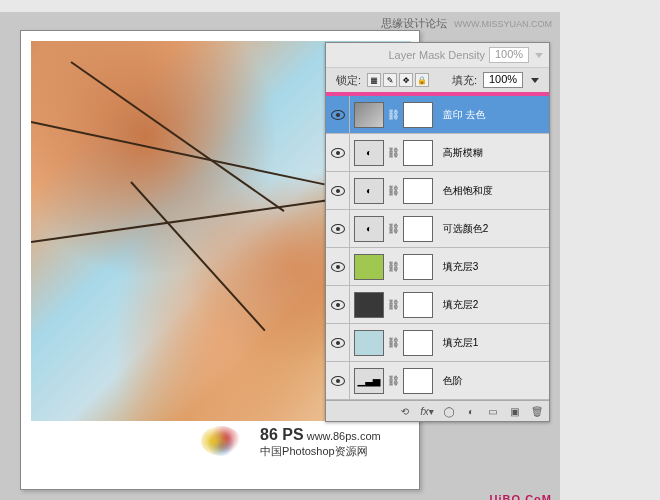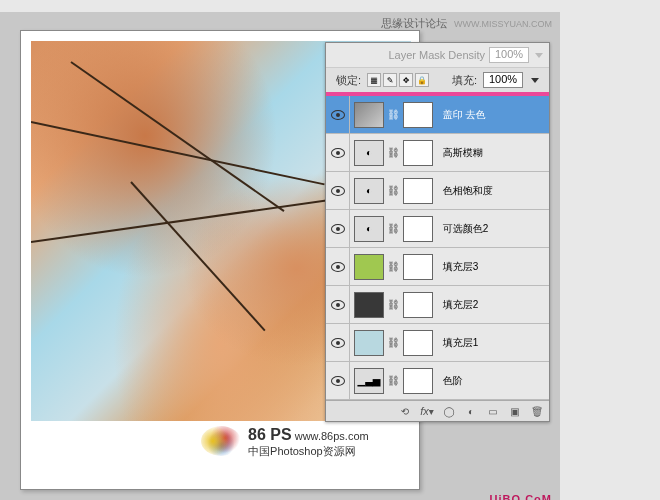--- a/index.html
+++ b/index.html
@@ -4,21 +4,21 @@
 <style>
 *{box-sizing:border-box;margin:0;padding:0;font-family:"Microsoft YaHei",sans-serif;font-size:11px}
 body{background:#e8e8e8;width:660px;height:500px;position:relative;overflow:hidden}
 .canvas-area{position:absolute;left:0;top:12px;width:560px;height:500px;background:#c8c8c8}
 .photo-frame{position:absolute;left:20px;top:18px;width:400px;height:460px;background:#fff;border:1px solid #888;box-shadow:2px 2px 4px rgba(0,0,0,0.2)}
 .photo{position:absolute;left:10px;top:10px;width:380px;height:380px;background:linear-gradient(135deg,#d89060 0%,#e8a878 20%,#a8d8e8 40%,#c8e0e8 55%,#d89858 70%,#e8b888 85%,#f0c8a0 100%);overflow:hidden}
 .leaf-overlay{position:absolute;inset:0;background:radial-gradient(ellipse at 30% 25%,#c87848 0%,transparent 35%),radial-gradient(ellipse at 70% 60%,#d89060 0%,transparent 30%),radial-gradient(ellipse at 50% 80%,#e8a878 0%,transparent 40%)}
 .branch{position:absolute;background:#3a2818;height:2px;transform-origin:left center}
 .logo{position:absolute;left:180px;top:395px;width:200px;height:55px;font-size:11px;color:#333}
 .logo-swirl{display:inline-block;width:40px;height:30px;background:radial-gradient(circle at 30% 50%,#e8c020 0%,transparent 50%),radial-gradient(circle at 60% 40%,#d04040 0%,transparent 50%),radial-gradient(circle at 50% 60%,#4080c0 0%,transparent 50%);border-radius:50%}
-.logo-text{display:inline-block;vertical-align:top;margin-left:4px}
+.logo-text{display:inline-block;vertical-align:top;margin-left:16px}
 .header-text{position:absolute;right:8px;top:4px;font-size:10px;color:#666}
 .layers-panel{position:absolute;right:10px;top:30px;width:225px;background:#e0e0e0;border:1px solid #888;box-shadow:0 1px 3px rgba(0,0,0,0.3)}
 .panel-row{display:flex;align-items:center;padding:4px 6px;border-bottom:1px solid #ccc;background:#e8e8e8;gap:4px}
 .blend-select{flex:0 0 90px;height:18px;border:1px solid #7a98b8;background:#fff;padding:0 16px 0 4px;position:relative}
 .blend-select::after{content:"▾";position:absolute;right:2px;top:1px;color:#46f;font-size:9px}
 .label-small{color:#333;font-size:11px}
 .pct-box{width:40px;height:16px;background:#fff;border:1px solid #888;text-align:center;position:relative}
 .tri{width:0;height:0;border-left:4px solid transparent;border-right:4px solid transparent;border-top:5px solid #333;display:inline-block;margin-left:2px}
 .lock-row{display:flex;align-items:center;padding:4px 10px;border-bottom:4px solid #ec4899;gap:6px}
 .lock-icons{display:inline-flex;gap:2px}

